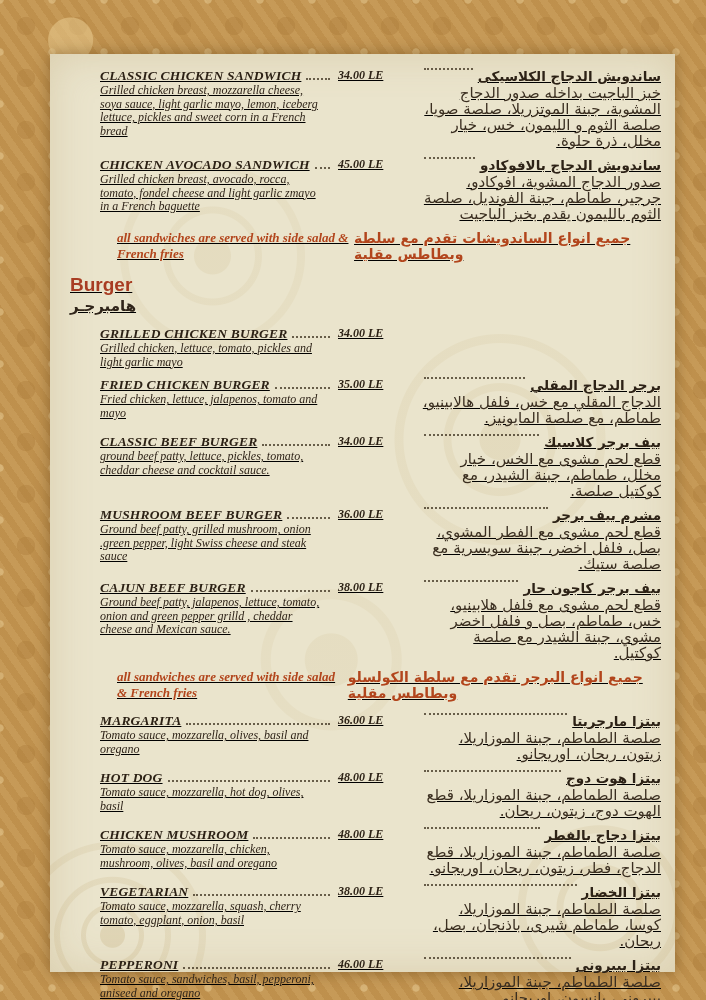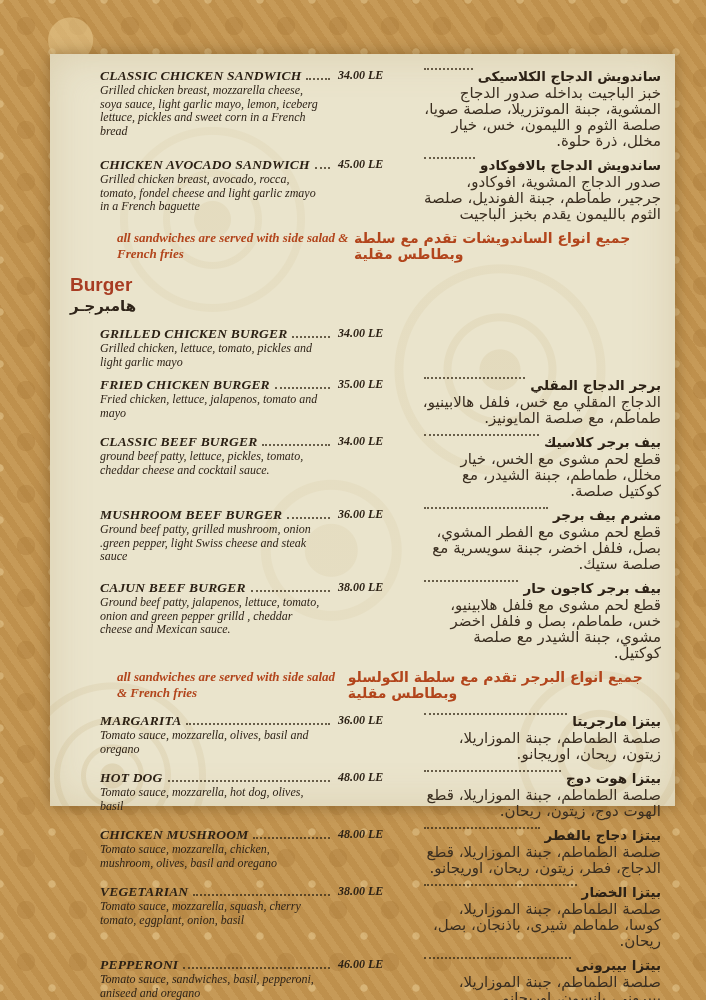--- a/index.html
+++ b/index.html
@@ -5,29 +5,29 @@
   html,body{margin:0;padding:0}
   body{width:706px;height:1000px;overflow:hidden;position:relative;
     font-family:"Liberation Serif",serif;
     background:
       radial-gradient(circle at 10% 4%, rgba(232,202,142,.55) 0 22px, transparent 23px),
       radial-gradient(circle at 92% 9%, rgba(176,130,62,.5) 0 26px, transparent 27px),
       radial-gradient(circle, rgba(171,124,58,.38) 24%, transparent 26%) 0 0/52px 52px,
       radial-gradient(circle, rgba(232,205,150,.5) 9%, transparent 11%) 26px 26px/52px 52px,
       repeating-linear-gradient(55deg, rgba(180,136,70,.25) 0 7px, rgba(210,174,112,.25) 7px 14px),
       #c2934f;}
-  .page{position:absolute;left:50px;top:54px;width:625px;height:752px;
+  .page{position:absolute;left:50px;top:54px;width:625px;height:918px;
     background:
       radial-gradient(circle at 10% 96%, rgba(182,154,94,.20) 0 12px, transparent 13px 26px, rgba(182,154,94,.17) 27px 31px, transparent 32px 52px, rgba(182,154,94,.14) 53px 58px, transparent 59px 86px, rgba(182,154,94,.12) 87px 93px, transparent 94px),
       radial-gradient(circle at 88% 93%, rgba(182,154,94,.18) 0 16px, transparent 17px 36px, rgba(182,154,94,.15) 37px 43px, transparent 44px 74px, rgba(182,154,94,.12) 75px 82px, transparent 83px),
       radial-gradient(circle at 72% 42%, rgba(188,162,102,.14) 0 20px, transparent 21px 48px, rgba(188,162,102,.12) 49px 56px, transparent 57px 96px, rgba(188,162,102,.10) 97px 105px, transparent 106px),
       radial-gradient(circle at 26% 22%, rgba(188,162,102,.12) 0 18px, transparent 19px 42px, rgba(188,162,102,.10) 43px 49px, transparent 50px 84px, rgba(188,162,102,.09) 85px 92px, transparent 93px),
       radial-gradient(circle at 45% 66%, rgba(188,162,102,.10) 0 26px, transparent 27px 60px, rgba(188,162,102,.09) 61px 70px, transparent 71px),
       #eae4cc;
-    box-shadow:0 0 14px rgba(80,52,16,.45), inset 0 0 40px rgba(170,140,80,.25);}
+    box-shadow:0 0 14px rgba(80,52,16,.45), inset 0 0 40px rgba(170,140,80,.25);text-decoration:underline;}
   .content{padding:14px 14px 0 20px}
 
   .item{display:grid;grid-template-columns:30px 238px 84px 1fr;margin-bottom:8px}
   .bullet{width:17px;height:17px;border-radius:50%;margin-top:1px;
     background:radial-gradient(circle at 50% 42%, #8fc0d4 0 2px, #4a7ea1 3px 4px, #2e5b80 5px 6px, #6e4b22 7px 8px, #8a6330 9px);
     box-shadow:0 1px 2px rgba(60,40,10,.55), inset 0 0 2px rgba(0,0,0,.4)}
   .trow{display:flex;align-items:baseline}
   .t{font-style:italic;font-weight:bold;font-size:13.5px;line-height:16px;color:#2c2115;letter-spacing:.2px;white-space:nowrap}
   .lead{flex:1;border-bottom:2px dotted rgba(52,40,22,.72);margin:0 8px 3px 5px;min-width:6px}
   .desc{font-style:italic;font-size:12px;line-height:13.6px;color:#2e2318;padding-right:14px}

